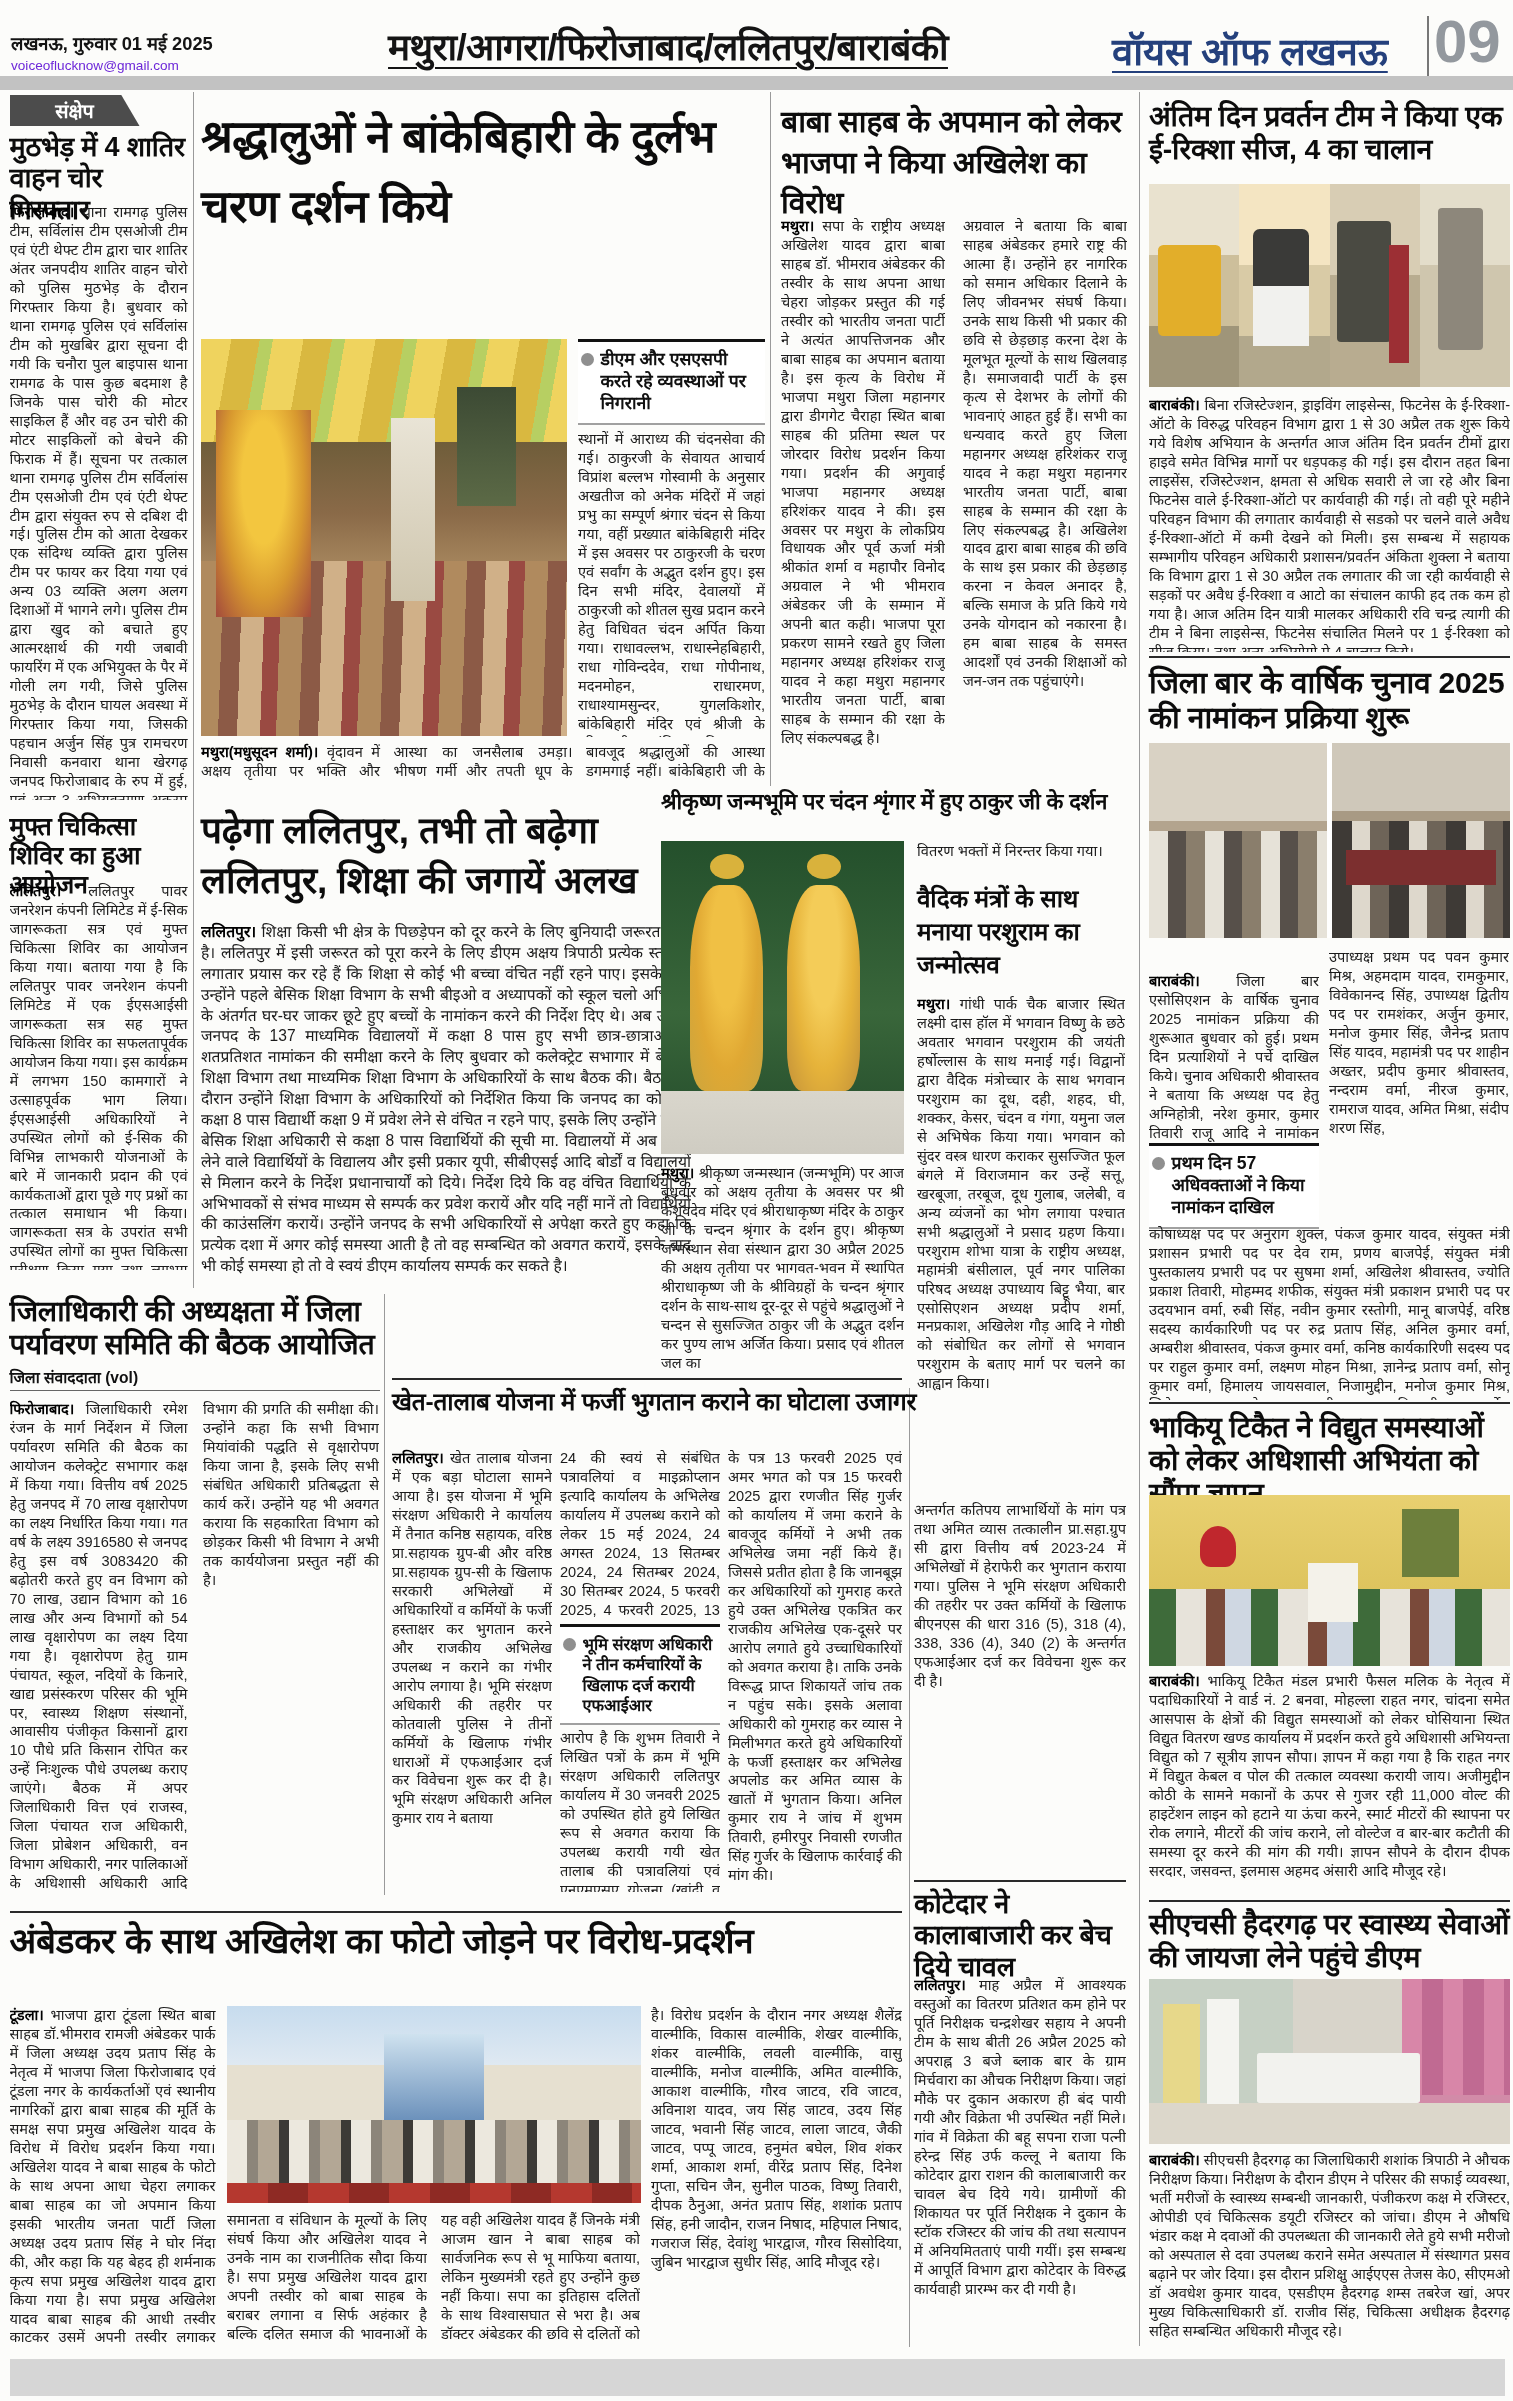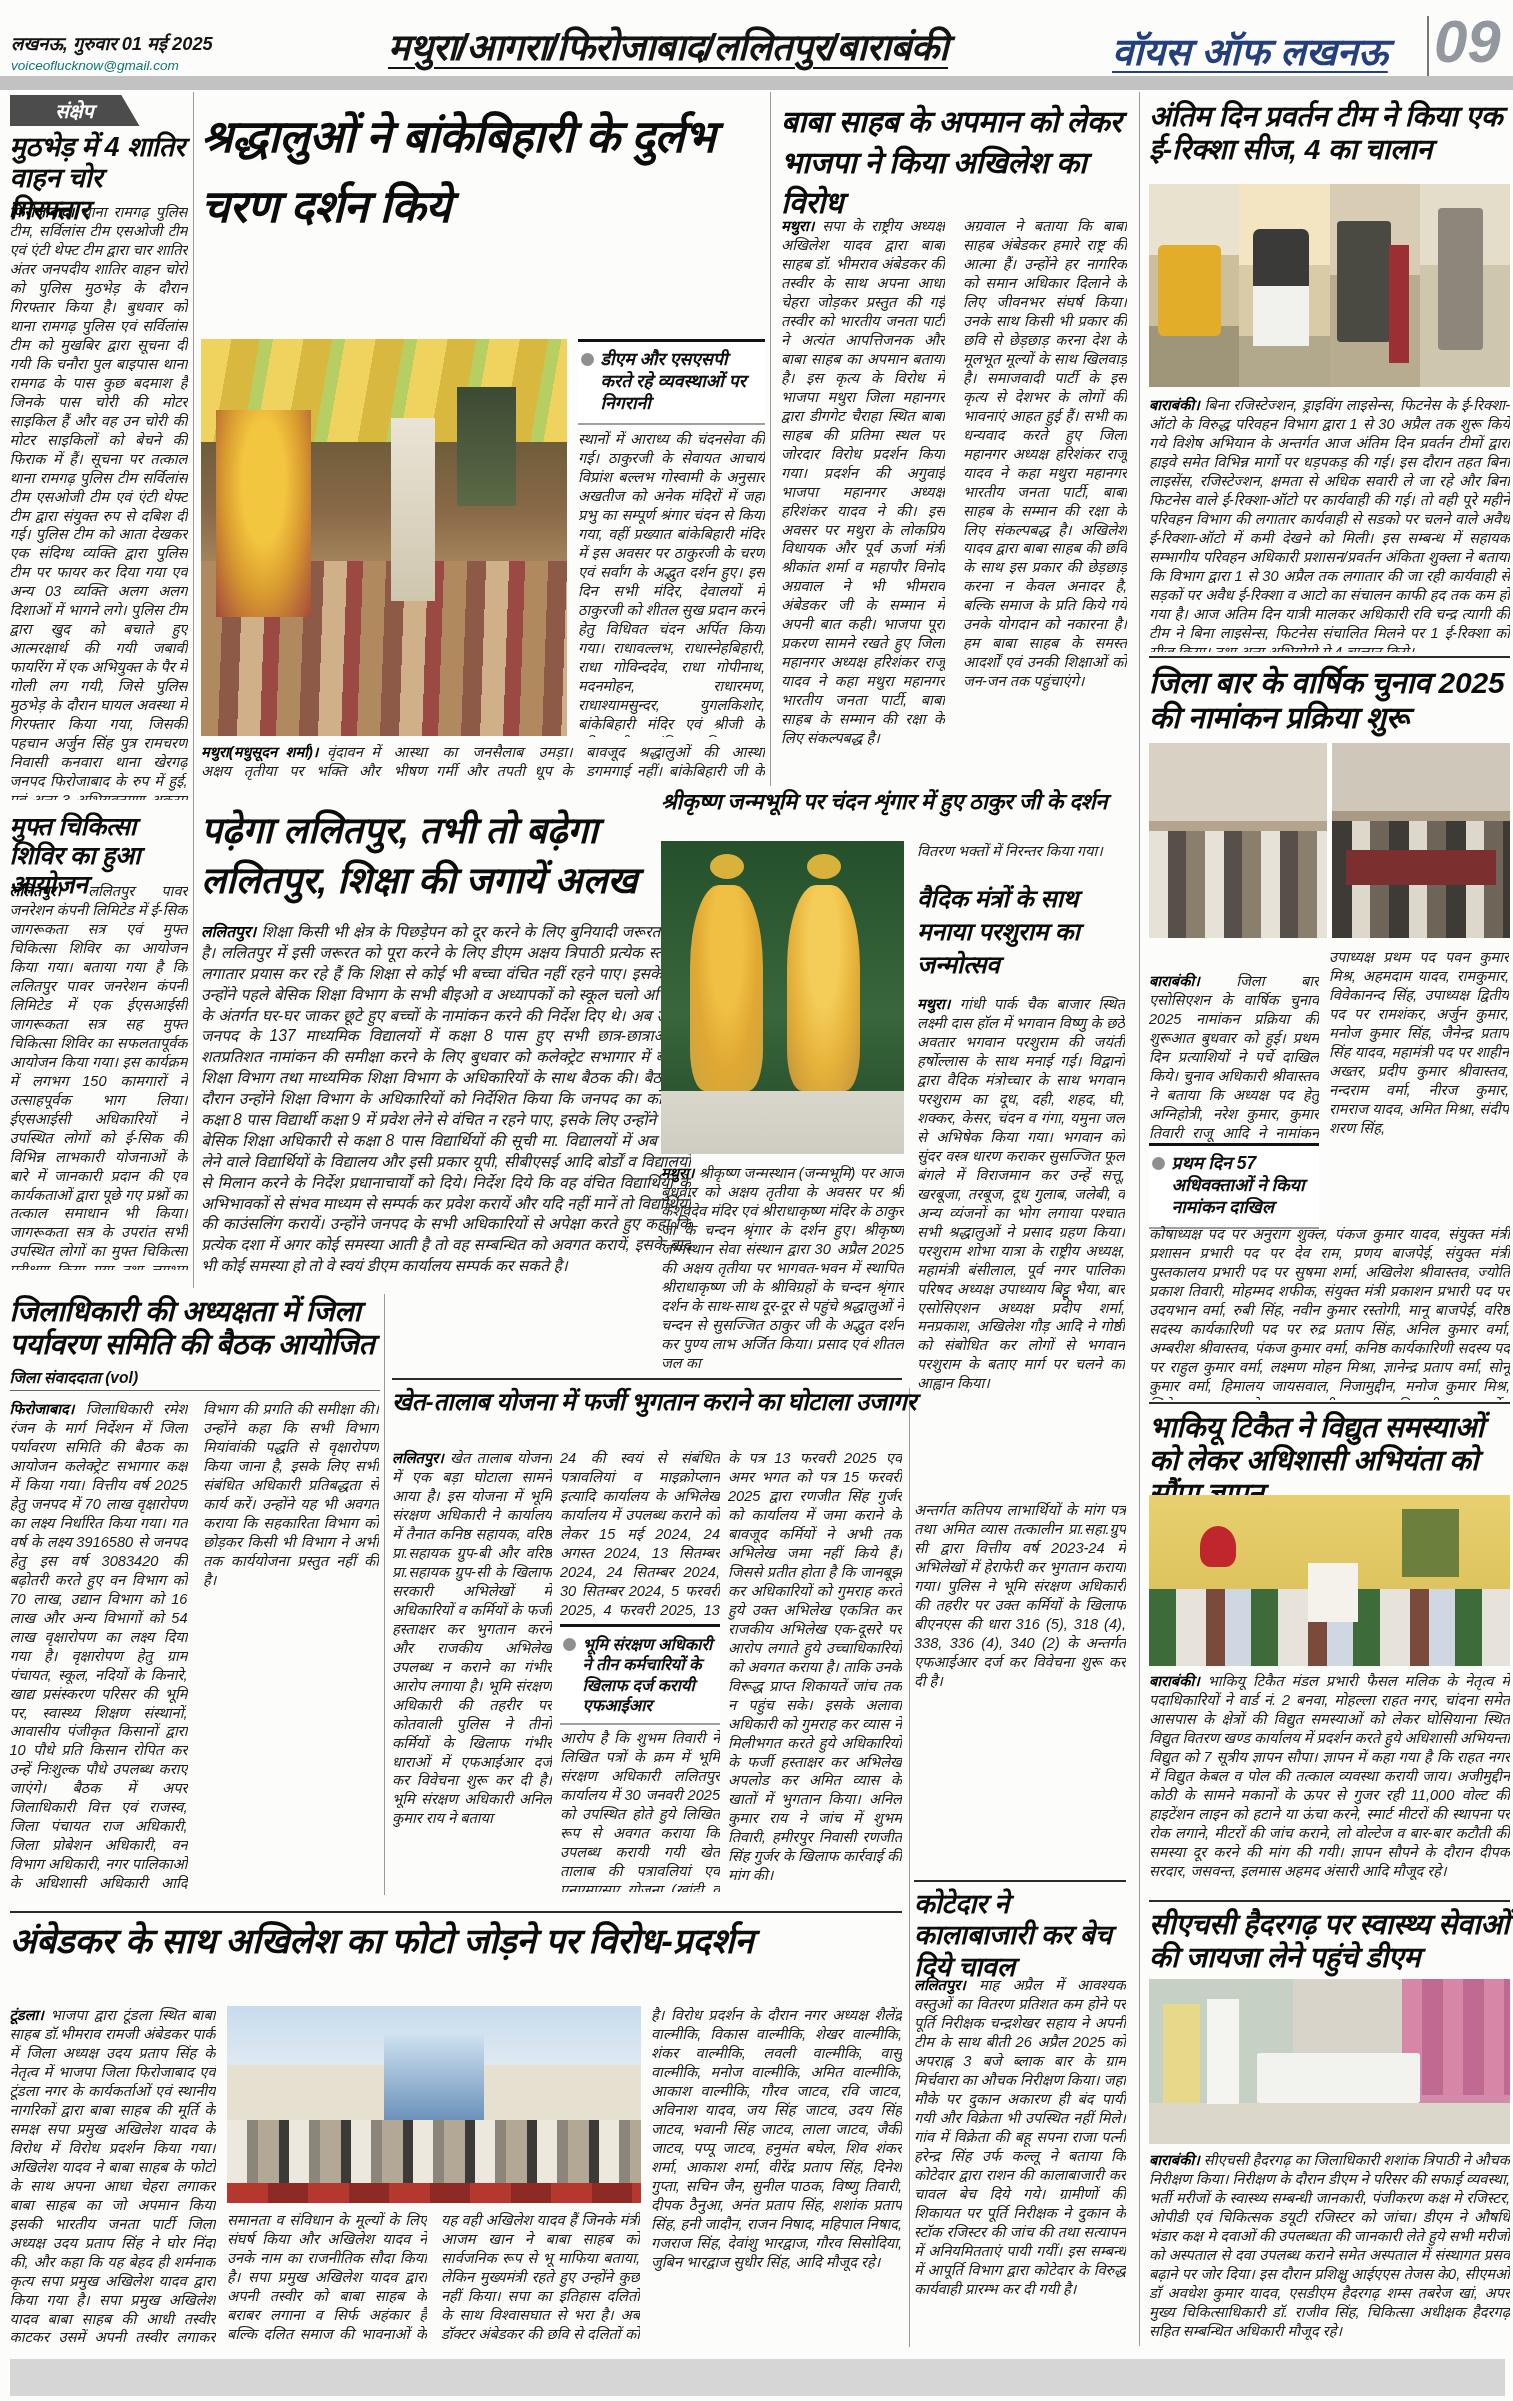--- a/index.html
+++ b/index.html
@@ -1,39 +1,39 @@
 <!DOCTYPE html>
 <html style="font-size:11px"><head>
 <meta charset="utf-8">
 <style>
   * { margin:0; padding:0; box-sizing:border-box; }
   html,body { background:#e9e9e9; }
   body { font-family:"Liberation Sans","DejaVu Sans",sans-serif; color:#141414; }
   .page { position:relative; width:1514px; height:2401px; background:#fcfcfa; margin:0 auto; overflow:hidden; }
-  .abs { position:absolute;font-style:italic; }
+  .abs { position:absolute; }
   .hl { font-weight:800; color:#0c0c0c; line-height:1.16; letter-spacing:-0.2px; }
   .bt { font-size:14.6px; line-height:1.3; text-align:justify; color:#1b1b1b; overflow:hidden; }
   .dl { font-weight:800; color:#000; }
   .vr { position:absolute; width:1.4px; background:#9a9a9a; }
   .hr3 { position:absolute; height:2px; background:#2a2a2a; }
   .subbox { border-top:3.4px solid #121212; border-bottom:2.7px solid #a0a0a0; padding:6.8px 4.1px 8.1px 2.7px; display:flex; gap:6.8px; overflow:hidden; background:#fff; }
   .subbox .btxt { font-weight:800; font-size:17.6px; line-height:1.25; color:#101010; }
   .bullet { width:13px; height:13px; border-radius:50%; background:#8f8f8f; flex:0 0 auto; margin-top:4.7px; }
   .photo { position:absolute; overflow:hidden; background:#cfcabb; }
   .photo > div { position:absolute; }
   .byline { font-weight:800; font-size:15.6px; color:#111; }
   .cap-rule { position:absolute; height:1.4px; background:#666; }
 </style>
 </head>
 <body>
 
 <div class="page">
 
   <div class="abs" style="left:11px;top:30px;width:217px;font-size:18.3px;font-weight:800;">लखनऊ, गुरुवार 01 मई 2025</div>
-  <div class="abs" style="left:11px;top:58px;width:217px;font-size:13.6px;color:#0f766e;">voiceoflucknow@gmail.com</div>
+  <div class="abs" style="left:11px;top:58px;width:217px;font-size:13.6px;color:#6d28d9;">voiceoflucknow@gmail.com</div>
   <div class="abs" style="left:244px;top:20.3px;width:848px;text-align:center;font-size:37px;font-weight:800;text-decoration:underline;text-decoration-thickness:2px;text-underline-offset:6.8px;letter-spacing:-0.7px;">मथुरा/आगरा/फिरोजाबाद/ललितपुर/बाराबंकी</div>
   <div class="abs" style="left:1112px;top:24.4px;width:312px;font-size:38px;font-weight:800;color:#24407c;text-decoration:underline;text-decoration-thickness:2px;text-underline-offset:6.1px;letter-spacing:0px;">वॉयस ऑफ लखनऊ</div>
   <div class="abs" style="left:1427px;top:16.3px;width:2px;height:60px;background:#777;"></div>
   <div class="abs" style="left:1434px;top:6.8px;width:76px;font-size:60px;font-weight:800;color:#93989e;">09</div>
   <div class="abs" style="left:0;top:76px;width:1514px;height:13.6px;background:#c2c2c2;"></div>
 
   <div class="vr" style="left:193px;top:92px;height:1196px;"></div>
   <div class="vr" style="left:770px;top:92px;height:694px;"></div>
   <div class="vr" style="left:1139px;top:92px;height:2254px;"></div>
   <div class="vr" style="left:384px;top:1294px;height:601px;"></div>

